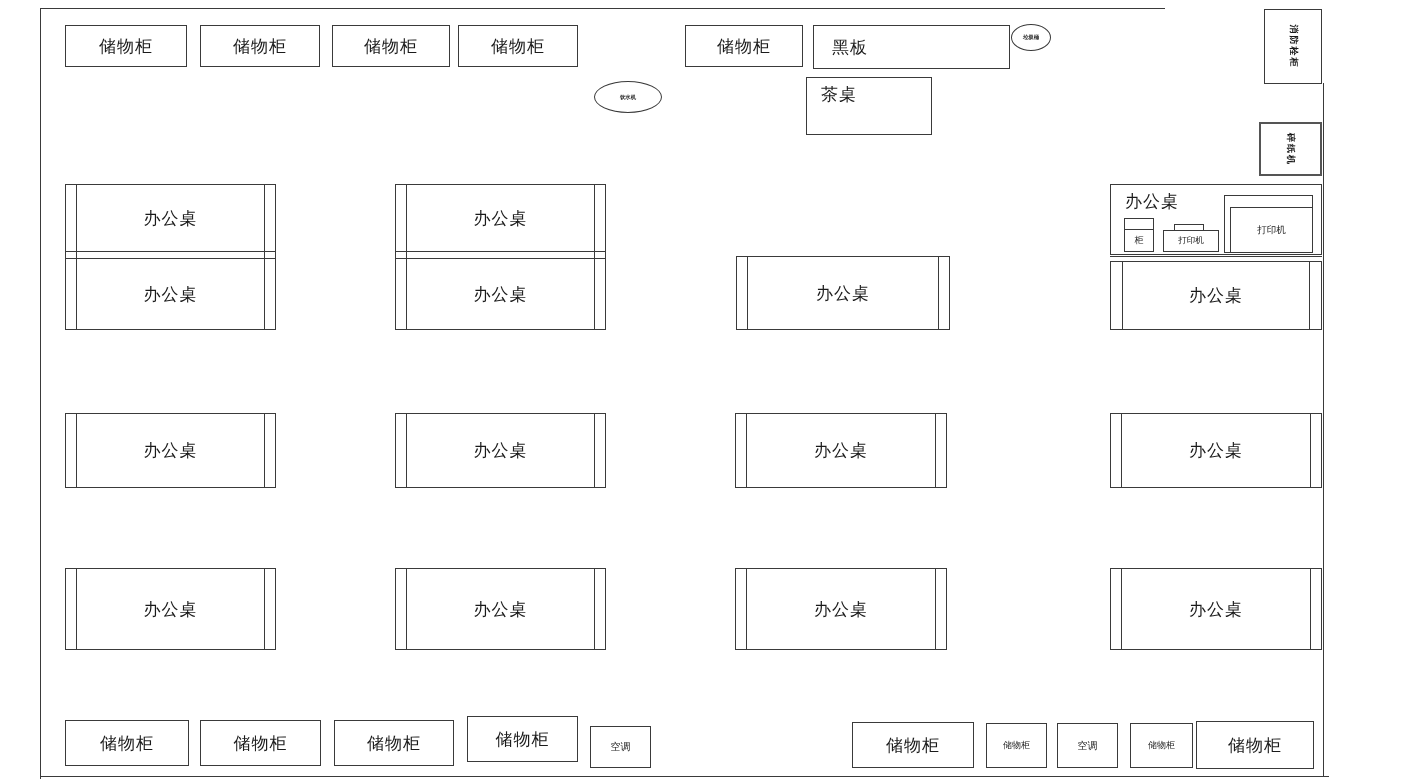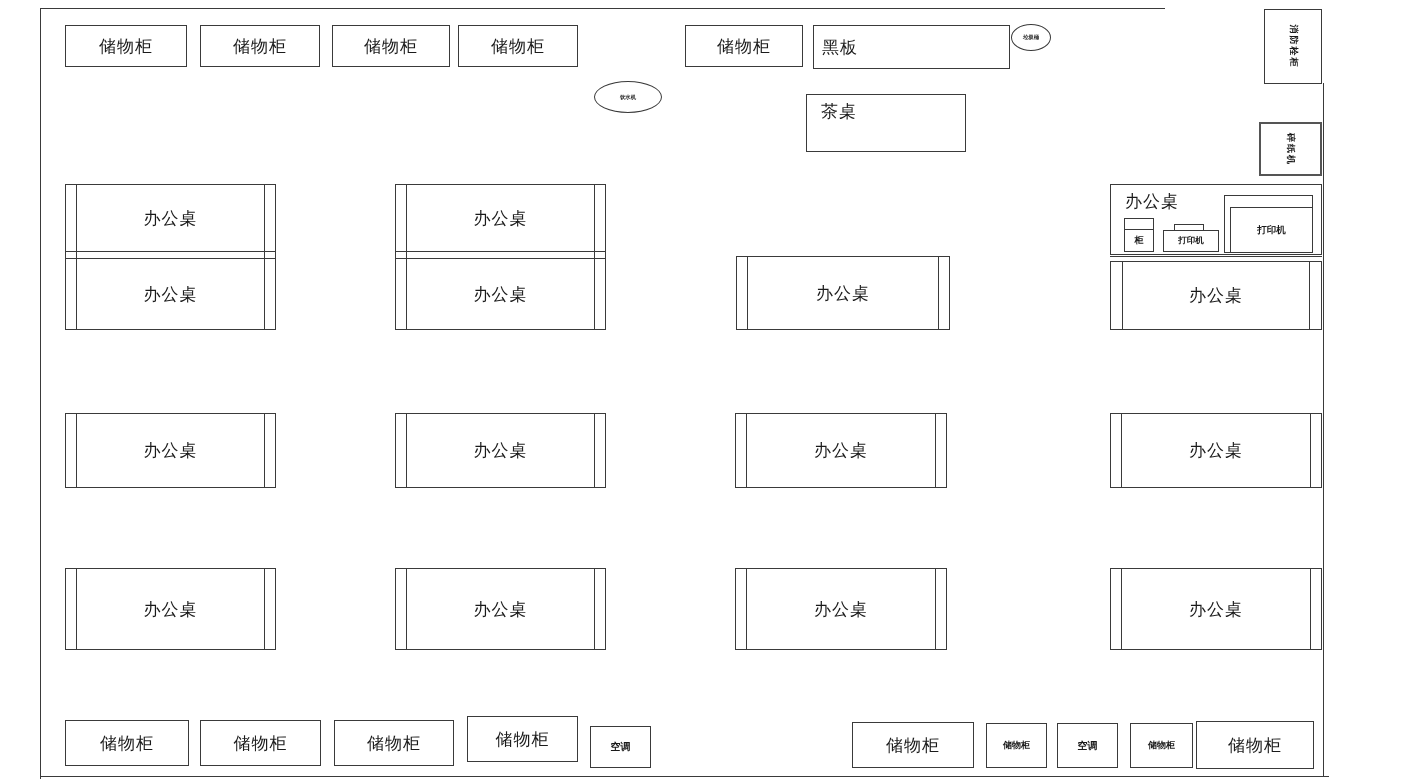--- a/index.html
+++ b/index.html
@@ -11,23 +11,23 @@
     position:relative;
     width:1413px;height:783px;
     background:#fff;
     font-family:"Liberation Sans","DejaVu Sans",sans-serif;
     color:var(--txt);
     overflow:hidden;
   }
   .wall{position:absolute;background:var(--ln);}
   .box{position:absolute;border:1px solid var(--ln);background:#fff;box-sizing:border-box;}
   .lbl{display:flex;align-items:center;justify-content:center;font-size:17px;letter-spacing:1px;}
-  .lbl-left{display:flex;align-items:center;justify-content:flex-start;font-size:17px;letter-spacing:1px;padding-left:8px;box-sizing:border-box;}
+  .lbl-left{display:flex;align-items:center;justify-content:flex-start;font-size:17px;letter-spacing:1px;padding-left:18px;box-sizing:border-box;}
   .lbl-topleft{font-size:17px;letter-spacing:1px;padding:5px 0 0 14px;box-sizing:border-box;}
-  .small-lbl{display:flex;align-items:center;justify-content:center;font-size:9px;font-weight:bold;letter-spacing:0;}
+  .small-lbl{display:flex;align-items:center;justify-content:center;font-size:9px;font-weight:normal;letter-spacing:0;}
   .ell{position:absolute;border:1px solid var(--ln);border-radius:50%;background:#fff;display:flex;align-items:center;justify-content:center;box-sizing:border-box;}
   .tiny{font-size:6px;font-weight:bold;transform:scale(0.9);white-space:nowrap;}
   .vline{position:absolute;top:0;bottom:0;width:0;border-left:1px solid var(--ln);}
   .hline{position:absolute;left:0;right:0;height:0;border-top:1px solid var(--ln);}
   .cell{position:absolute;left:0;right:0;display:flex;align-items:center;justify-content:center;font-size:17px;letter-spacing:1px;}
   .rot{position:absolute;left:0;right:0;top:0;bottom:0;display:flex;align-items:center;justify-content:center;}
   .rot span{transform:rotate(90deg);font-size:9px;font-weight:bold;letter-spacing:2px;white-space:nowrap;}
   .inbox{position:absolute;border:1px solid var(--ln);background:#fff;box-sizing:border-box;}
 </style>
 </head>
@@ -40,21 +40,21 @@
   <div class="wall" style="left:40px;top:776px;width:1289px;height:1px"></div>
   <div class="wall" style="left:1323px;top:83px;width:1px;height:694px"></div>
 
   <div class="box lbl" style="left:65px;top:25px;width:122px;height:42px">储物柜</div>
   <div class="box lbl" style="left:200px;top:25px;width:120px;height:42px">储物柜</div>
   <div class="box lbl" style="left:332px;top:25px;width:118px;height:42px">储物柜</div>
   <div class="box lbl" style="left:458px;top:25px;width:120px;height:42px">储物柜</div>
   <div class="box lbl" style="left:685px;top:25px;width:118px;height:42px">储物柜</div>
 
   <div class="box lbl-left" style="left:813px;top:25px;width:197px;height:44px">黑板</div>
-  <div class="box lbl-topleft" style="left:806px;top:94px;width:160px;height:58px">茶桌</div>
+  <div class="box lbl-topleft" style="left:806px;top:77px;width:126px;height:58px">茶桌</div>
 
   <div class="ell" style="left:594px;top:81px;width:68px;height:32px">
     <span class="tiny">饮水机</span>
   </div>
   <div class="ell" style="left:1011px;top:24px;width:40px;height:27px">
     <span class="tiny">垃圾桶</span>
   </div>
 
   <div class="box" style="left:1264px;top:9px;width:58px;height:75px">
     <div class="rot">

